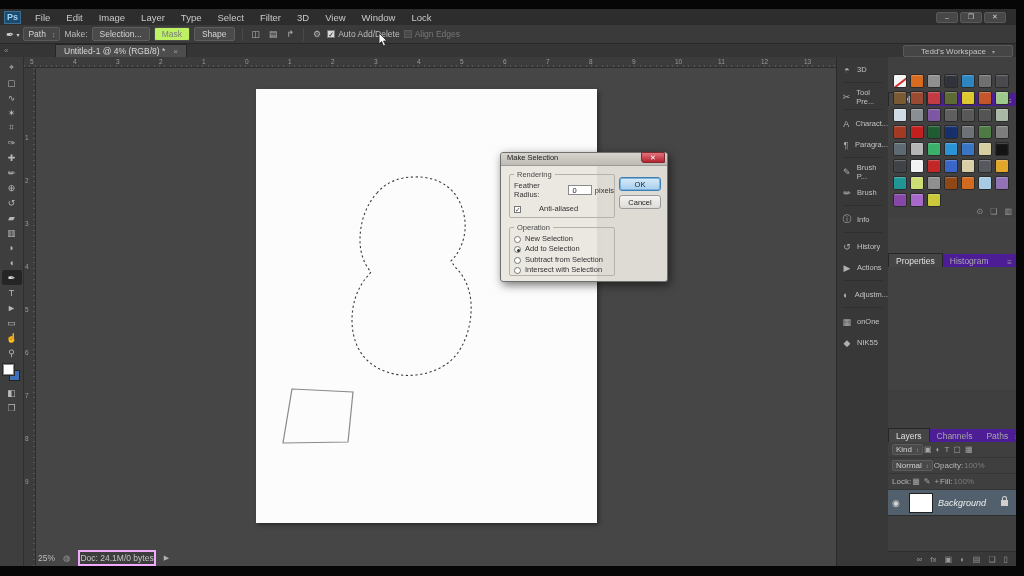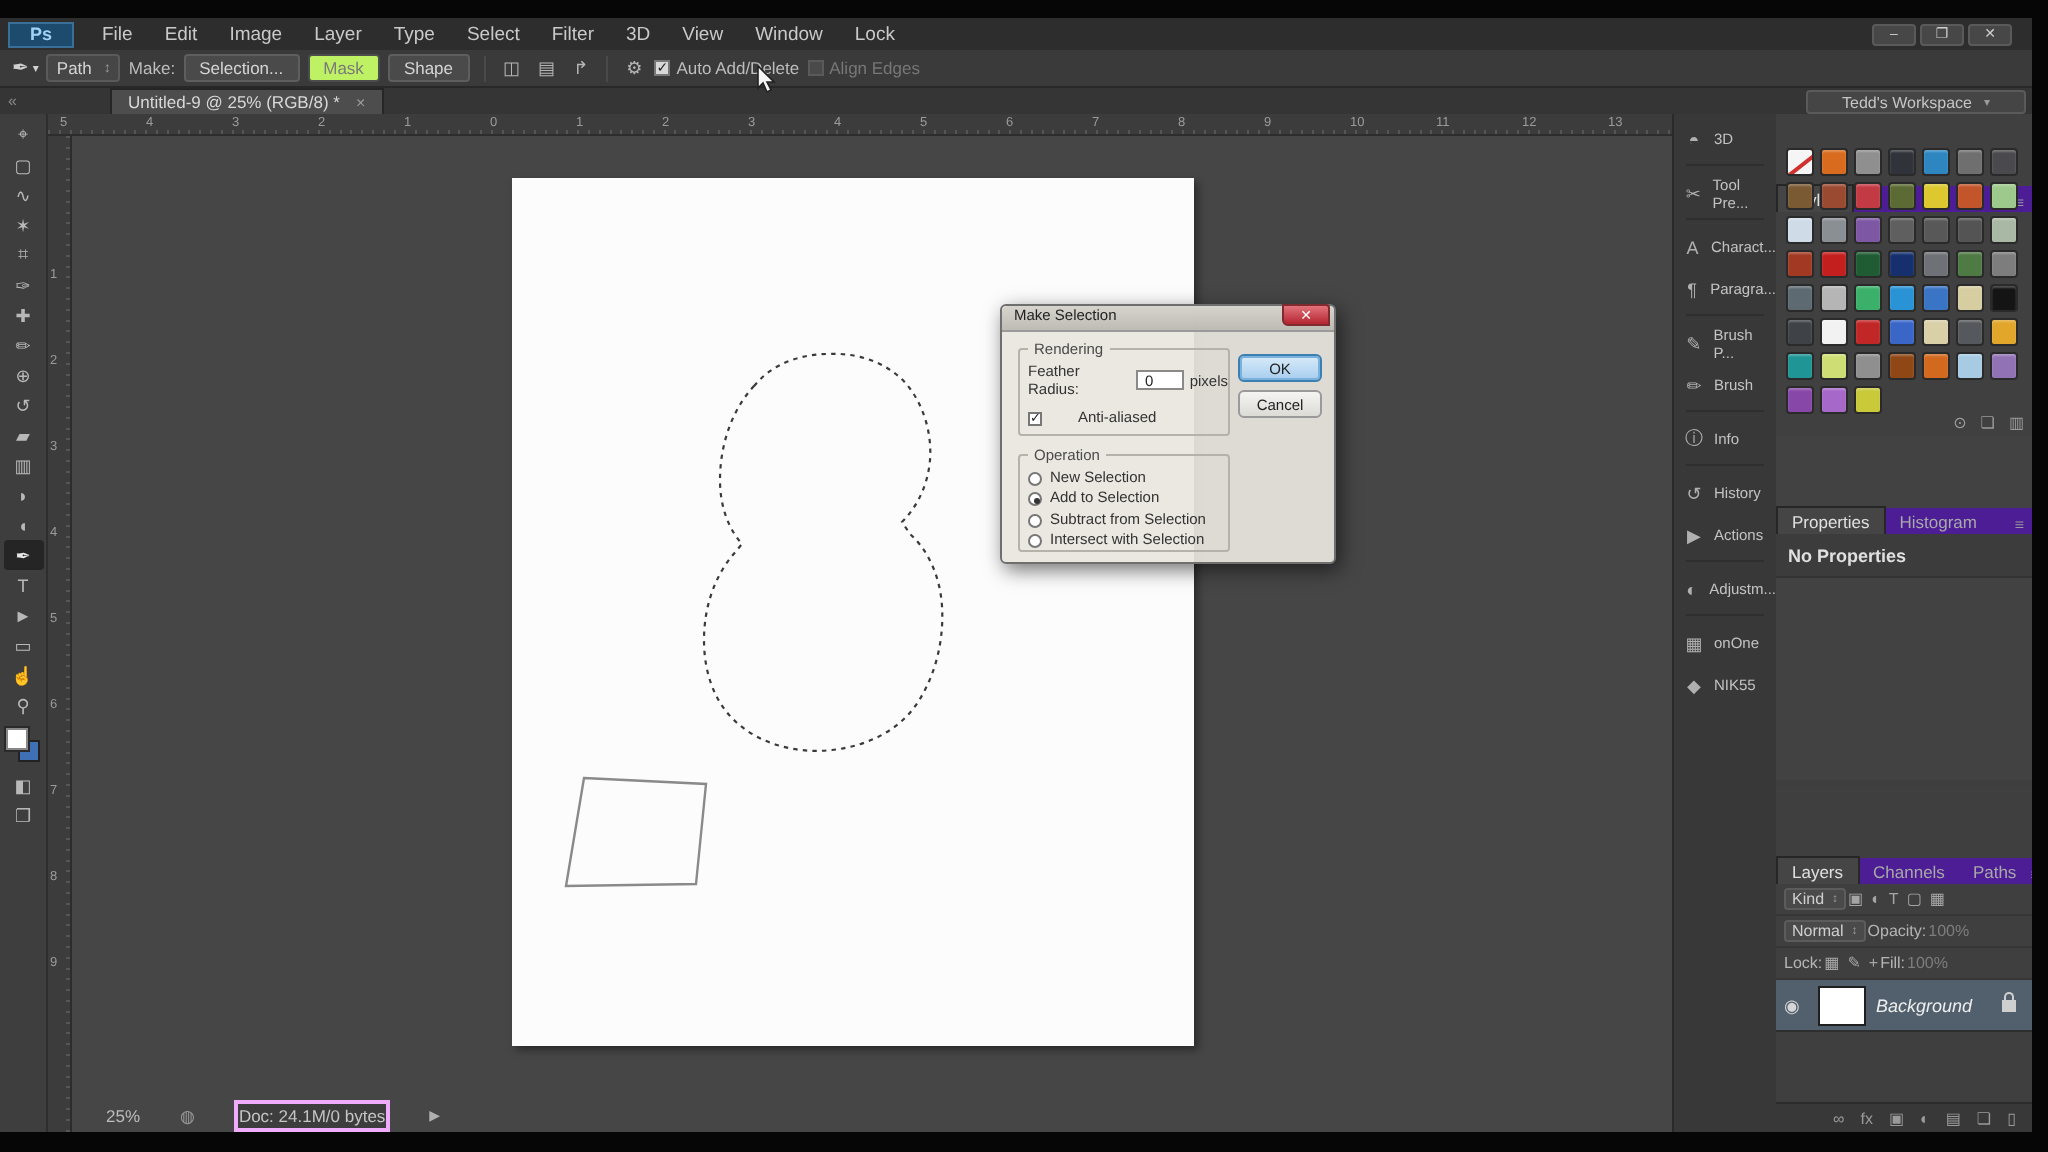--- a/index.html
+++ b/index.html
@@ -10,21 +10,21 @@
   .abs { position:absolute; }
 
   
   #strip-top   { left:0; top:0; width:1024px; height:9px;  background:#060606; }
   #strip-bottom{ left:0; top:566px; width:1024px; height:10px; background:#060606; }
   #strip-right { left:1016px; top:0; width:8px; height:576px; background:#060606; }
 
   
   #menubar { left:0; top:9px; width:1016px; height:16px; background:#2d2d2d;
     display:flex; align-items:center; color:#c9c9c9; font-size:9.5px; }
-  #ps-logo { width:33px; height:13px; margin:0 6px 0 4px; background:#1c4b6e;
+  #ps-logo { width:17px; height:13px; margin:0 6px 0 4px; background:#1c4b6e;
     color:#9fd2f5; font-size:9px; font-weight:bold; display:flex; align-items:center;
     justify-content:center; border:1px solid #3a6f98; }
   .menu-item { padding:2px 8px; cursor:default; }
   #win-controls { margin-left:auto; display:flex; gap:2px; margin-right:10px; }
   .win-btn { width:22px; height:11px; background:#474747; color:#cfcfcf; font-size:7px;
     display:flex; align-items:center; justify-content:center; border:1px solid #5a5a5a; border-radius:2px;}
 
   
   #optionsbar { left:0; top:25px; width:1016px; height:19px; background:#3a3a3a;
     border-bottom:1px solid #282828; display:flex; align-items:center; color:#bdbdbd;
@@ -78,21 +78,21 @@
   .rlabel { position:absolute; color:#9b9b9b; font-size:6.5px; }
 
   
   #pasteboard { left:36px; top:68px; width:800px; height:498px; background:#464646; overflow:hidden; }
   #canvas { left:220px; top:21px; width:341px; height:434px; background:#fcfcfc;
     box-shadow:2px 2px 4px rgba(0,0,0,0.4); }
   #canvas svg { position:absolute; left:0; top:0; }
 
   
   #statusbar { left:38px; top:551px; width:798px; height:14px; display:flex;
-    align-items:center; gap:20px; color:#bdbdbd; font-size:8.5px;margin-left:15px; }
+    align-items:center; gap:8px; color:#bdbdbd; font-size:8.5px; }
   #status-doc { background:#3d3d3d; border:2px solid #f0abfc; padding:1px 0; color:#c5c5c5; }
   #status-arrow { color:#b0b0b0; font-size:7px; }
 
   
   #panelstrip { left:836px; top:57px; width:52px; height:509px; background:#383838;
     border-left:1px solid #2a2a2a; padding-top:2px; }
   .strip-item { height:21px; display:flex; align-items:center; gap:4px; padding-left:4px;
     color:#c3c3c3; font-size:7.5px; }
   .strip-item .s-ico { width:12px; text-align:center; font-size:9px; color:#b0b0b0; }
   .strip-gap { height:4px; border-top:1px solid #2e2e2e; margin:2px 6px 0 6px; }
@@ -228,21 +228,21 @@
     </div>
     <div class="ob-check">
       <span class="cb empty"></span>
       <span class="dim-label">Align Edges</span>
     </div>
   </div>
 
   <div class="abs" id="tabrow"></div>
   <div class="abs" id="collapse-left">«</div>
   <div class="abs" id="doc-tab">
-    <span>Untitled-9 @ 25% (RGB/8) *</span>
+    <span>Untitled-1 @ 4% (RGB/8) *</span>
     <span class="tab-close">×</span>
   </div>
   <div class="abs" id="workspace-btn">
     <span>Tedd's Workspace</span>
     <span style="font-size:6px;color:#9a9a9a;">▾</span>
   </div>
 
   <div class="abs" id="toolbar">
       <div class="tool">⌖</div>
       <div class="tool">▢</div>
@@ -446,21 +446,20 @@
           <span>▥</span>
         </div>
     </div>
 
     <div id="props-panel">
       <div class="ptabs">
         <div class="ptab active">Properties</div>
         <div class="ptab">Histogram</div>
         <div class="ptab-menu">≡</div>
       </div>
-      <div id="no-props">No Properties</div>
     </div>
 
     <div id="layers-panel">
       <div class="ptabs">
         <div class="ptab active">Layers</div>
         <div class="ptab">Channels</div>
         <div class="ptab">Paths</div>
         <div class="ptab-menu">≡</div>
       </div>
       <div class="lrow">

